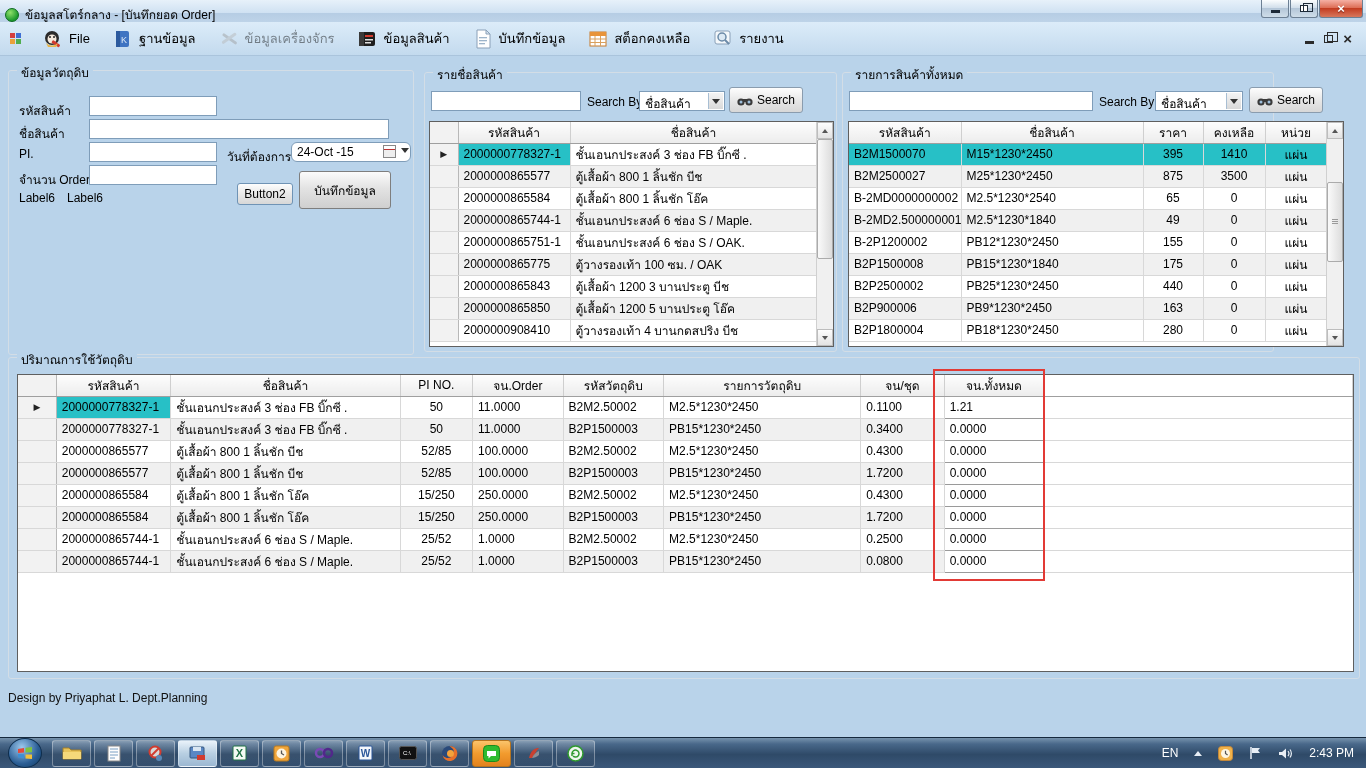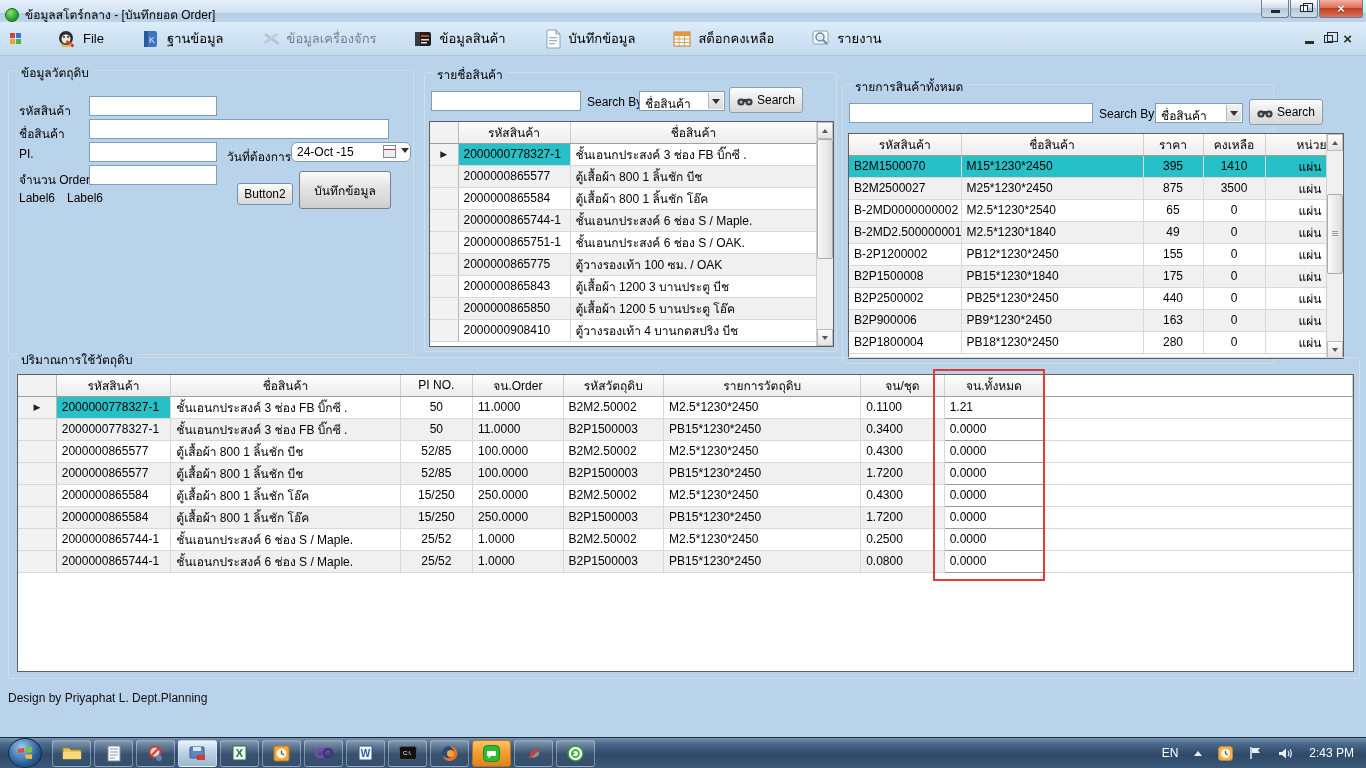--- a/index.html
+++ b/index.html
@@ -20,41 +20,41 @@
     display:flex; align-items:center; justify-content:center; margin-left:1px; }
   .winbtn.close { width:44px; background:linear-gradient(#f5b0a4,#dd6f57 45%,#c33d22 50%,#d8775c); }
   .glyph-min { width:9px; height:3px; background:#1d2a38; margin-top:6px; }
   .glyph-restore { width:8px; height:7px; border:1px solid #1d2a38; position:relative; background:#fff; }
   .glyph-restore:before { content:""; position:absolute; left:2px; top:-3px; width:8px; height:7px; border:1px solid #1d2a38; }
   .glyph-close { color:#fff; font-size:13px; font-weight:bold; line-height:1; text-shadow:0 1px 1px #7c2113; }
 
   
   .toolbar { position:absolute; left:0; top:22px; width:1366px; height:34px;
     background:linear-gradient(#dcecf9, #c3daee); border-bottom:1px solid #aac4dc;
-    display:flex; align-items:center; padding:0 8px; gap:28px; }
+    display:flex; align-items:center; padding:0 8px; gap:14px; }
   .tool-item { display:flex; align-items:center; gap:5px; padding:3px 4px; border-radius:3px; }
   .tool-item .lbl { font-size:13px; }
   .tool-item.disabled { opacity:.45; filter:grayscale(1); }
   .ticon { width:22px; height:22px; display:flex; align-items:center; justify-content:center; }
   .ticon svg { display:block; }
   .smallicon { width:16px; height:16px; }
   .toolbar .spacer { flex:1; }
   .mdi-controls { display:flex; align-items:center; gap:10px; margin-right:6px; }
   .mdi-min { width:9px; height:3px; background:#2b2b2b; margin-top:8px; }
   .mdi-restore { width:9px; height:8px; border:1.5px solid #2b2b2b; position:relative; }
   .mdi-restore:before { content:""; position:absolute; left:2px; top:-4px; width:9px; height:8px; border:1.5px solid #2b2b2b; background:transparent; }
   .mdi-close { font-size:15px; font-weight:bold; color:#2b2b2b; line-height:1; }
 
   
   .groupbox { position:absolute; border:1px solid #d3dde6; border-radius:3px; }
   .groupbox > .legend { position:absolute; top:-8px; left:8px; background:#b9d3ea; padding:0 4px; font-size:12px; }
 
   #panel-material { left:8px; top:70px; width:406px; height:285px; }
   #panel-products { left:424px; top:72px; width:413px; height:280px; }
-  #panel-all      { left:842px; top:72px; width:432px; height:280px;margin-top:12px; }
+  #panel-all      { left:842px; top:72px; width:432px; height:280px; }
   #panel-usage    { left:8px;  top:357px; width:1352px; height:322px; }
 
   .flabel { position:absolute; font-size:12px; white-space:nowrap; }
   .tbox { position:absolute; background:#fff; border:1px solid #7f9db9; height:20px; font-size:12px; padding:2px 4px; }
   .btn { position:absolute; background:linear-gradient(#fdfdfd,#eaeaea 45%,#d7d7d7); border:1px solid #8a9cae; border-radius:3px;
     display:flex; align-items:center; justify-content:center; font-size:12px; }
   .btn-big { background:linear-gradient(#fbfbfb,#e3e3e3 45%,#cfcfcf); border:1px solid #7e7e7e; }
 
   .combo { position:absolute; background:#fff; border:1px solid #7f9db9; height:20px; font-size:12px; padding:2px 20px 2px 5px; white-space:nowrap; }
   .combo .arr { position:absolute; right:1px; top:1px; bottom:1px; width:15px;
@@ -86,21 +86,21 @@
 
   
   #grid-products .rowhdr { width:28px; }
   #grid-products .col-code { width:112px; }
   #grid-products .col-name { width:247px; }
   
   #grid-all .col-code { width:112px; }
   #grid-all .col-name { width:182px; }
   #grid-all .col-price { width:60px; text-align:center; }
   #grid-all .col-stock { width:62px; text-align:center; }
-  #grid-all .col-unit { width:62px; text-align:right; }
+  #grid-all .col-unit { width:62px; text-align:center; }
   
   #grid-usage .rowhdr { width:38px; }
   #grid-usage .col-code { width:114px; }
   #grid-usage .col-name { width:228px; }
   #grid-usage .col-pi { width:72px; text-align:center; }
   #grid-usage .col-order { width:90px; }
   #grid-usage .col-mat_code { width:100px; }
   #grid-usage .col-mat_name { width:196px; }
   #grid-usage .col-per_unit { width:83px; }
   #grid-usage .col-total { width:99px; }

